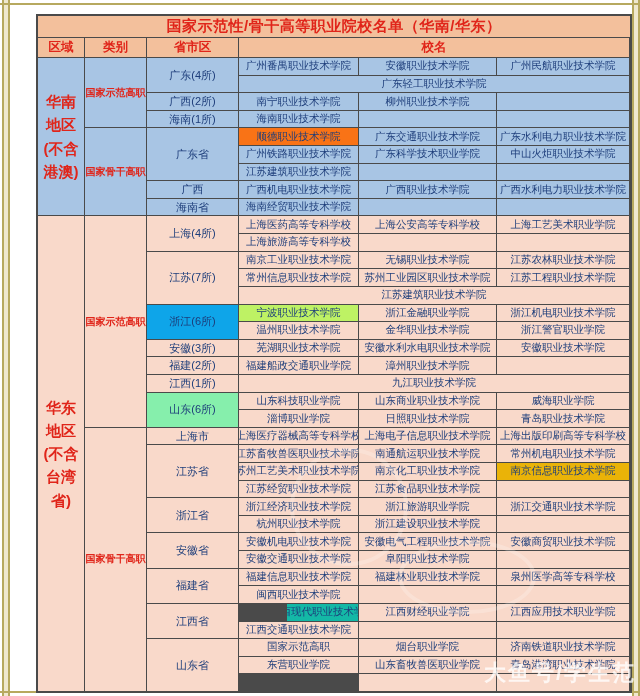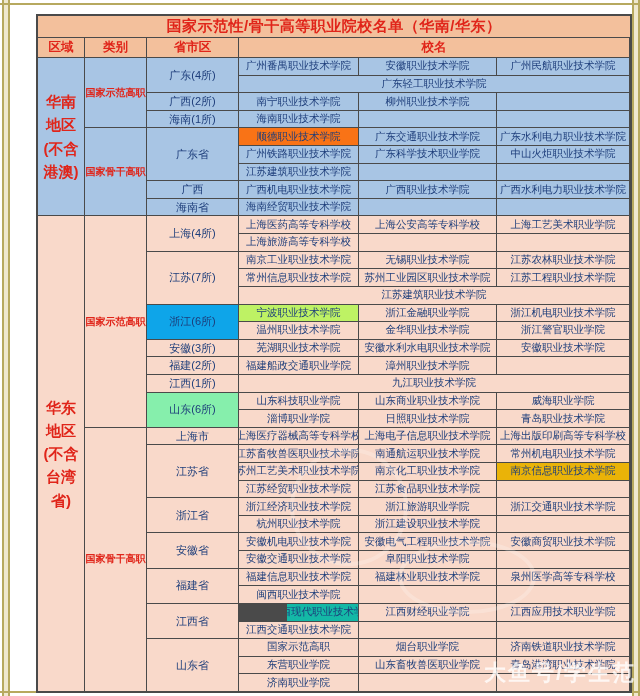--- a/index.html
+++ b/index.html
@@ -446,23 +446,20 @@
       </div>
       <div class="cell school-cell" style="background: rgb(249, 217, 202); grid-area: 35 / 4 / 36 / 5;">
         <span>东营职业学院</span>
       </div>
       <div class="cell school-cell" style="background: rgb(249, 217, 202); grid-area: 35 / 5 / 36 / 6;">
         <span>山东畜牧兽医职业学院</span>
       </div>
       <div class="cell school-cell" style="background: rgb(249, 217, 202); grid-area: 35 / 6 / 36 / 7;">
         <span>青岛港湾职业技术学院</span>
       </div>
-      <div class="cell school-cell" style="background: rgb(249, 217, 202); grid-area: 36 / 4 / 37 / 5;">
-        <span>济南职业学院</span>
-      </div>
       <div class="cell school-cell" style="background: rgb(249, 217, 202); grid-area: 36 / 5 / 37 / 6;">
         <span></span>
       </div>
       <div class="cell school-cell" style="background: rgb(249, 217, 202); grid-area: 36 / 6 / 37 / 7;">
         <span></span>
       </div>
       <div class="cell province-cell" style="background: rgb(249, 217, 202); grid-area: 34 / 3 / 37 / 4;">
         <span>山东省</span>
       </div>
       <div class="cell category-cell" style="background: rgb(249, 217, 202); grid-area: 22 / 2 / 37 / 3;">

